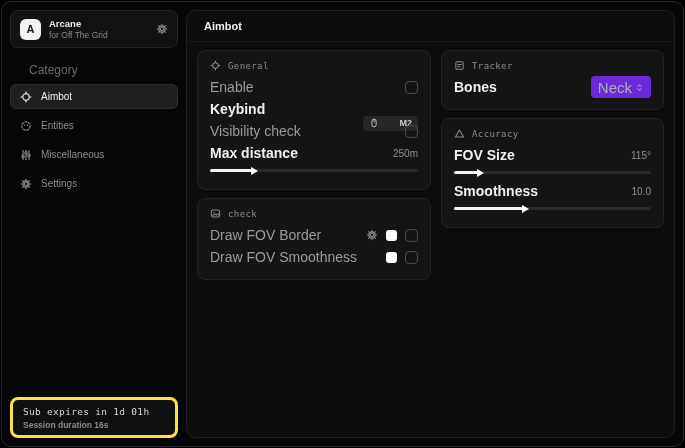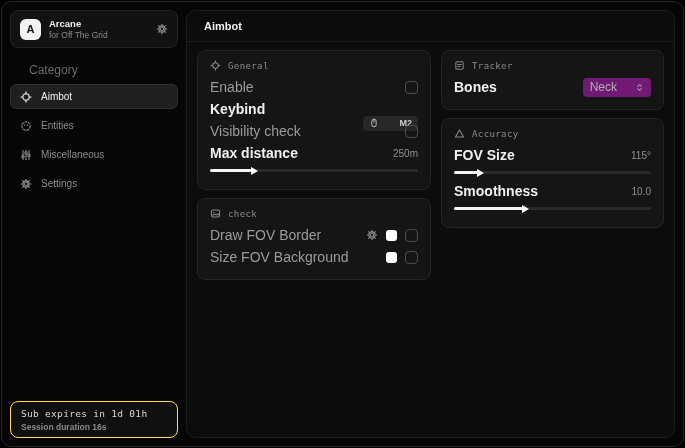--- a/index.html
+++ b/index.html
@@ -17,21 +17,21 @@
   .app-name{font-size:9.5px;font-weight:bold;color:#ededed;}
   .app-sub{font-size:8.5px;color:#8a8a8a;}
   .header-gear{margin-left:auto;color:#8b8b8b;display:flex;}
   .category-label{margin:15px 19px 7px;font-size:12px;color:#6a6a6a;}
   .nav{padding:0;}
   .nav-item{height:25px;margin:0 0 4px;padding:0 9px;border-radius:6px;display:flex;align-items:center;
             gap:9px;font-size:10px;color:#8d8d8d;border:1px solid transparent;box-sizing:border-box;}
   .nav-item.active{background:#1f1f1f;border-color:#2e2e2e;color:#f0f0f0;}
   .nav-item .nicon{display:flex;color:inherit;}
   .sidebar-footer{position:absolute;left:0;right:0;bottom:0;padding:6px 10px 5px;background:#101010;
-                  border:1px solid #fde047;border-radius:8px;box-sizing:border-box;}
+                  border:3px solid #fde047;border-radius:8px;box-sizing:border-box;}
   .sub-line{font-family:"DejaVu Sans Mono",monospace;font-size:9.5px;color:#d8d8d8;letter-spacing:.3px;}
   .session-line{font-size:8.5px;color:#8a8a8a;margin-top:3px;font-weight:bold;}
 
   
   .panel{position:absolute;left:184px;top:8px;right:8px;bottom:8px;background:#0c0c0c;
          border:1px solid #1f1f1f;border-radius:10px;box-sizing:border-box;}
   .panel-header{height:30px;line-height:31px;padding-left:17px;font-size:11px;font-weight:bold;
                 color:#f2f2f2;border-bottom:1px solid #1a1a1a;}
   .columns{display:flex;gap:10px;padding:8px 10px;align-items:flex-start;}
   .col{display:flex;flex-direction:column;gap:8px;}
@@ -46,22 +46,22 @@
   .lbl{font-size:14px;color:#9b9b9b;}
   .lbl.strong{color:#f0f0f0;font-weight:600;}
   .val{font-size:10px;color:#8f8f8f;}
   .checkbox{width:13px;height:13px;border:1.5px solid #4d4d4d;border-radius:4px;box-sizing:border-box;}
   .kbd-badge{display:flex;align-items:center;gap:20px;background:#272727;border-radius:4px;
              padding:2.5px 6px;font-size:9px;font-weight:600;color:#cfcfcf;margin-top:28px;}
   .kbd-badge .micon{display:flex;color:#bdbdbd;}
   .ctl-group{display:flex;align-items:center;gap:8px;}
   .swatch{width:11px;height:11px;border-radius:3px;}
   .row-gear{display:flex;color:#8a8a8a;}
-  .select-btn{display:flex;align-items:center;gap:18px;background:#701a75;border-radius:4px;
-              padding:2.5px 7px;font-size:12px;color:#b0b0b0;}
+  .select-btn{display:flex;align-items:center;gap:3px;background:#6d28d9;border-radius:4px;
+              padding:2.5px 7px;font-size:15px;color:#b0b0b0;}
   .select-btn .cicon{display:flex;color:#9a9a9a;}
   .slider{position:relative;height:3px;background:#2b2b2b;border-radius:2px;margin:5px 0 6px;}
   .slider .fill{position:absolute;left:0;top:0;bottom:0;background:#f5f5f5;border-radius:2px;}
   .slider .thumb{position:absolute;right:-4px;top:50%;transform:translateY(-50%);width:0;height:0;
                  border-left:7px solid #ffffff;border-top:4.5px solid transparent;
                  border-bottom:4.5px solid transparent;}
   svg{display:block;}
 </style>
 </head>
 <body>
@@ -208,21 +208,21 @@
                     <circle cx="6" cy="6" r="3.1"></circle>
                   <path d="M9.1 6h1.7M1.2 6h1.7M6 9.1v1.7M6 1.2v1.7M8.2 8.2l1.2 1.2M2.6 2.6l1.2 1.2M8.2 3.8l1.2-1.2M2.6 9.4l1.2-1.2"></path>
                 </svg>
               </span>
               <span class="swatch" style="background: rgb(255, 255, 255);"></span>
               <span class="checkbox"></span>
             </span>
           </div>
 
           <div class="row">
-            <span class="lbl">Size FOV Background</span>
+            <span class="lbl">Draw FOV Smoothness</span>
             <span class="ctl-group">
               <span class="swatch" style="background: rgb(255, 255, 255);"></span>
               <span class="checkbox"></span>
             </span>
           </div>
         </section>
       </div>
 
       <div class="col col-right">
 

